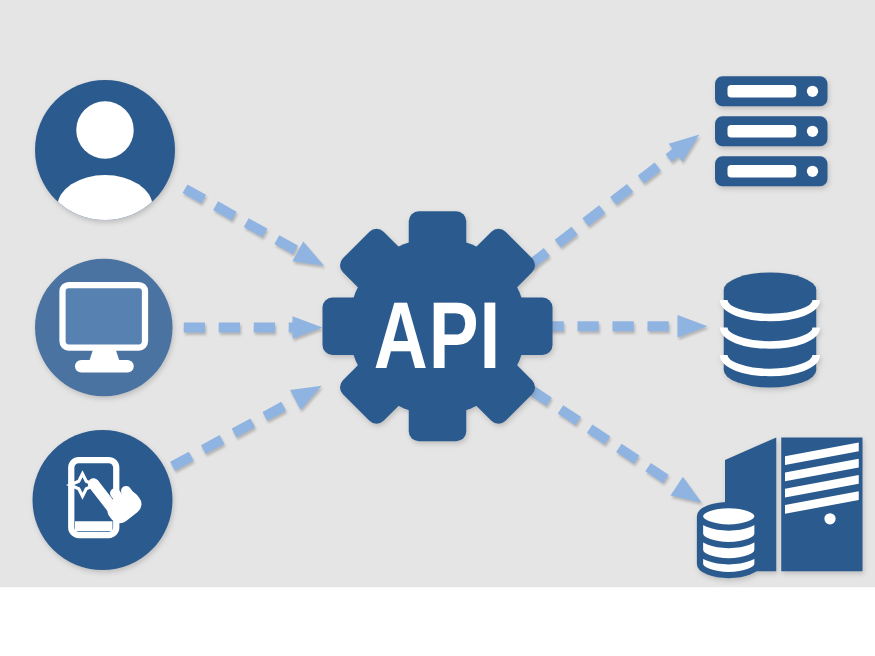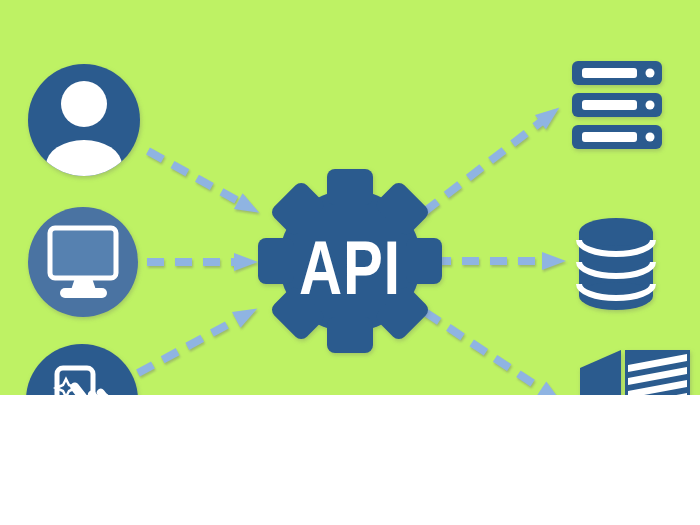--- a/index.html
+++ b/index.html
@@ -1,16 +1,16 @@
 <!DOCTYPE html>
 <html><head>
 <meta charset="utf-8">
 <style>
   html,body{margin:0;padding:0;background:#fff;}
-  .canvas{position:relative;width:700px;height:395px;background:#bef264;overflow:hidden;
+  .canvas{position:relative;width:700px;height:470px;background:#e5e5e5;overflow:hidden;
           font-family:"Liberation Sans",sans-serif;}
   svg{display:block;}
   .arrow{stroke:#8fb4e2;stroke-width:8;fill:none;stroke-dasharray:17 11;}
   .arrows-layer{filter:drop-shadow(1px 2px 1px rgba(110,110,110,0.40));}
   .icon-g{filter:drop-shadow(1px 2px 2px rgba(100,100,100,0.30));}
   .dark{fill:#2b5b8e;}
   .medium{fill:#4a73a2;}
   .white{fill:#ffffff;}
   .api-label{font-family:"Liberation Sans",sans-serif;font-weight:bold;font-size:76px;
              fill:#ffffff;letter-spacing:1px;}

